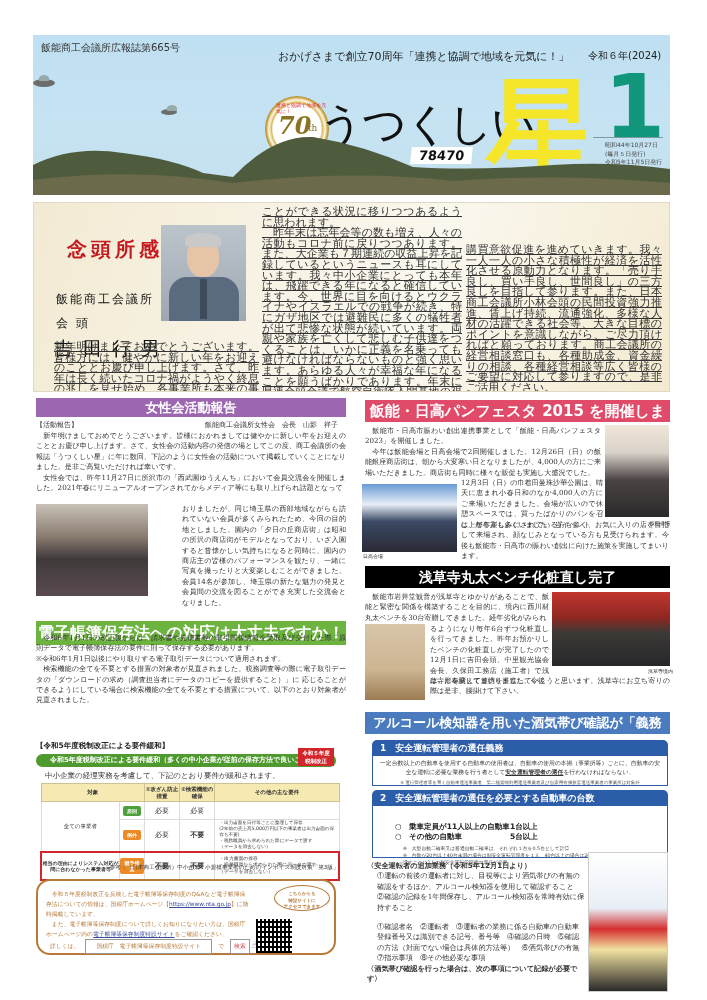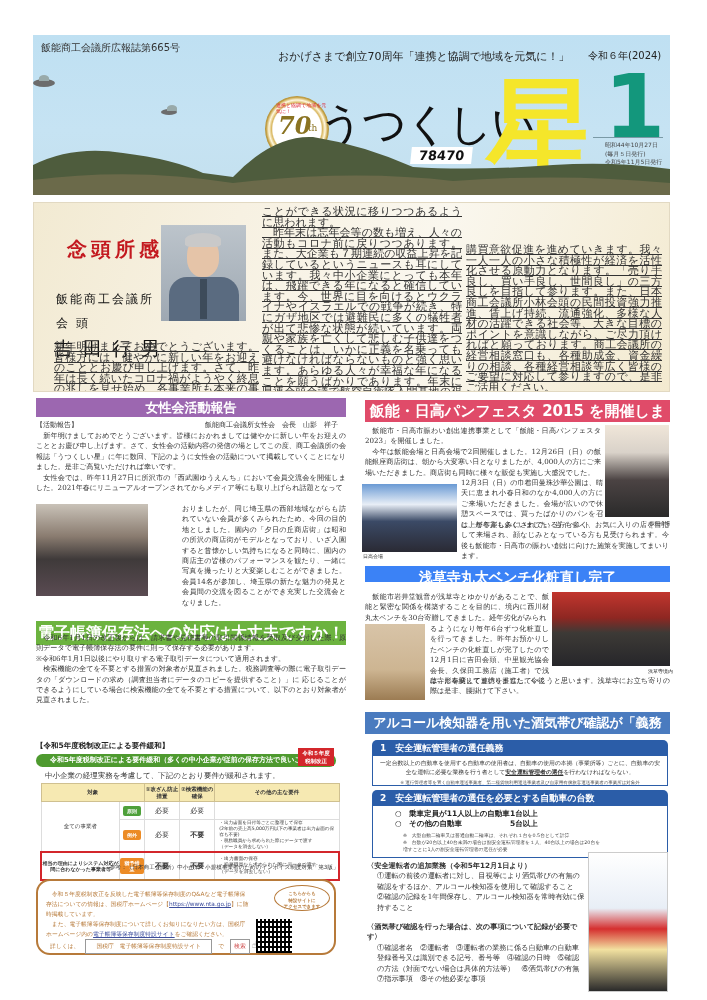--- a/index.html
+++ b/index.html
@@ -44,21 +44,21 @@
   .msg-col { position: absolute; font-size: 11px; line-height: 10.6px; color: #333; text-align: justify; text-decoration: underline; }
   .msg-col1 { left: 20px; top: 139px; width: 205px; }
   .msg-col2 { left: 228px; top: 4px; width: 200px; }
   .msg-col3 { left: 432px; top: 6px; width: 196px; margin-top: 36px; }
 
   
   .bar { position: absolute; color: #fff; font-family: "DejaVu Sans", sans-serif; text-align: center; font-weight: bold; }
   .bar-purple { left: 36px; top: 398px; width: 310px; height: 19px; background: #9c67b0; font-size: 13px; line-height: 19px; }
   .bar-green { left: 36px; top: 605px; width: 310px; height: 24px; background: #6cb33f; font-size: 16px; line-height: 24px; margin-top: 16px; }
   .bar-pink { left: 365px; top: 400px; width: 305px; height: 22px; background: #e04b69; font-size: 15px; line-height: 22px; }
-  .bar-orange { left: 365px; top: 566px; width: 305px; height: 16px; background: #3b82f6; font-size: 14px; line-height: 22px; }
+  .bar-orange { left: 365px; top: 566px; width: 305px; height: 22px; background: #000000; font-size: 14px; line-height: 22px; }
   .bar-blue { left: 365px; top: 712px; width: 305px; height: 22px; background: #4a7bbf; font-size: 13px; line-height: 22px; }
 
   .txt { position: absolute; font-size: 7.1px; line-height: 10.4px; color: #333; text-align: justify; }
 
   .photo { position: absolute; overflow: hidden; }
   .photo-women { left: 36px; top: 504px; width: 112px; height: 92px; background: linear-gradient(#c9c2b8 0%, #8a7c70 35%, #3f3a3a 60%, #5a4b52 100%); }
   .photo-tent1 { left: 362px; top: 484px; width: 95px; height: 68px; background: linear-gradient(#6a9ad4 0%, #e8eef6 30%, #3b4a66 55%, #2a2a34 100%); }
   .photo-tent2 { left: 605px; top: 425px; width: 64px; height: 92px; background: linear-gradient(#f0e6d9 0%, #d9d2c9 30%, #4b4343 60%, #2a2a2a 100%); }
   .photo-bench { left: 365px; top: 624px; width: 60px; height: 76px; background: linear-gradient(#d8c4a8 0%, #cdb592 60%, #9c7c53 100%); }
   .photo-temple { left: 552px; top: 592px; width: 118px; height: 74px; background: linear-gradient(#c2362e 0%, #8e2722 35%, #3d3a36 55%, #26262a 100%); }
@@ -247,33 +247,33 @@
 <div class="bar bar-blue">アルコール検知器を用いた酒気帯び確認が「義務化」されました。</div>
 <div class="sub-head" style="top:740px;">1　安全運転管理者の選任義務</div>
 <div class="sub-box" style="top:756px;height:30px;">
   <div class="sub-text">
     <span>一定台数以上の自動車を使用する自動車の使用者は、自動車の使用の本拠（事業所等）ごとに、自動車の安全な運転に必要な業務を行う者として</span><b style="text-decoration:underline;">安全運転管理者の選任</b><span>を行わなければならない。</span>
   </div>
   <div class="sub-note">※ 運行管理者等を置く自動車運送事業者、第二種貨物利用運送事業者及び自家用有償旅客運送事業者の事業所は対象外</div>
 </div>
 <div class="sub-head" style="top:790px;">2　安全運転管理者の選任を必要とする自動車の台数</div>
 <div class="sub-box" style="top:806px;height:52px;">
-  <div class="count-row" style="position:relative;margin:3px 0 0 22px;height:10px;">
+  <div class="count-row" style="position:relative;margin:16px 0 0 22px;height:10px;">
     <span>○　乗車定員が11人以上の自動車</span><span class="qty" style="left:115px;">1台以上</span>
   </div>
   <div class="count-row" style="position:relative;margin:0 0 0 22px;height:10px;">
     <span>○　その他の自動車</span><span class="qty" style="left:115px;text-align:center;">5台以上</span>
   </div>
   <div style="font-size:4.8px;line-height:7px;color:#444;margin:3px 0 0 30px;width:200px;font-family:'DejaVu Sans',sans-serif;">
     <div>※　大型自動二輪車又は普通自動二輪車は、それぞれ１台を0.5台として計算</div>
     <div>※　台数が20台以上40台未満の場合は副安全運転管理者を１人、40台以上の場合は20台を増すごとに1人の副安全運転管理者の選任が必要</div>
   </div>
 </div>
 <div class="flyer"></div>
 <div class="alc-list" style="top:861px;width:218px;">
   <div style="font-weight:bold;font-family:'DejaVu Sans',sans-serif;">〈安全運転者の追加業務（令和5年12月1日より）</div>
   <div style="padding-left:10px;">①運転の前後の運転者に対し、目視等により酒気帯びの有無の確認をするほか、アルコール検知器を使用して確認すること</div>
   <div style="padding-left:10px;">②確認の記録を1年間保存し、アルコール検知器を常時有効に保持すること</div>
 </div>
 <div class="alc-list" style="top:922px;width:218px;">
+  <div style="padding-left:10px;">①確認者名　②運転者　③運転者の業務に係る自動車の自動車登録番号又は識別できる記号、番号等　④確認の日時　⑤確認の方法（対面でない場合は具体的方法等）　⑥酒気帯びの有無　⑦指示事項　⑧その他必要な事項</div>
   <div style="font-weight:bold;font-family:'DejaVu Sans',sans-serif;">〈酒気帯び確認を行った場合は、次の事項について記録が必要です〉</div>
-  <div style="padding-left:10px;">①確認者名　②運転者　③運転者の業務に係る自動車の自動車登録番号又は識別できる記号、番号等　④確認の日時　⑤確認の方法（対面でない場合は具体的方法等）　⑥酒気帯びの有無　⑦指示事項　⑧その他必要な事項</div>
 </div>
 
 </body></html>

